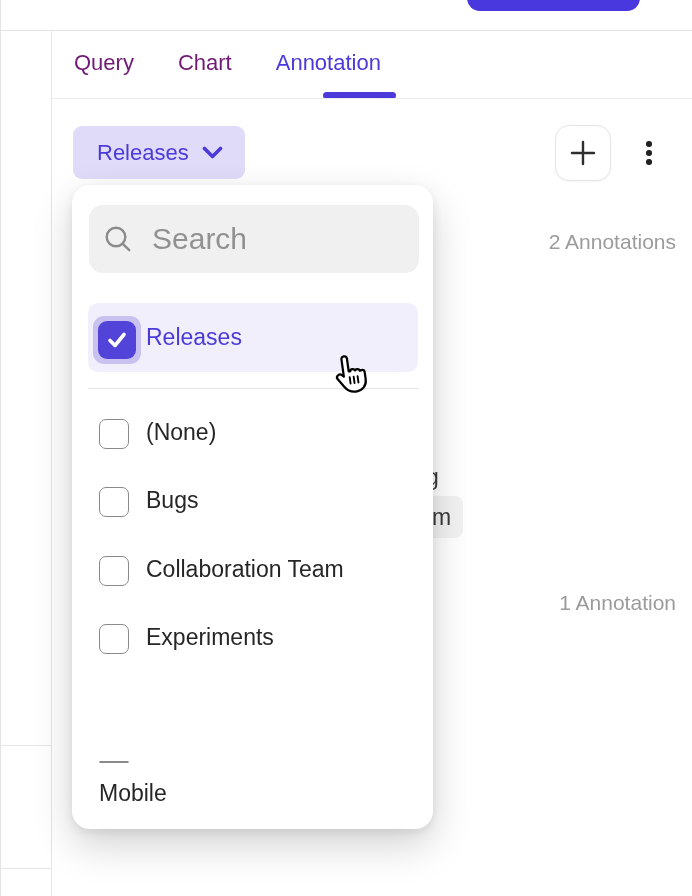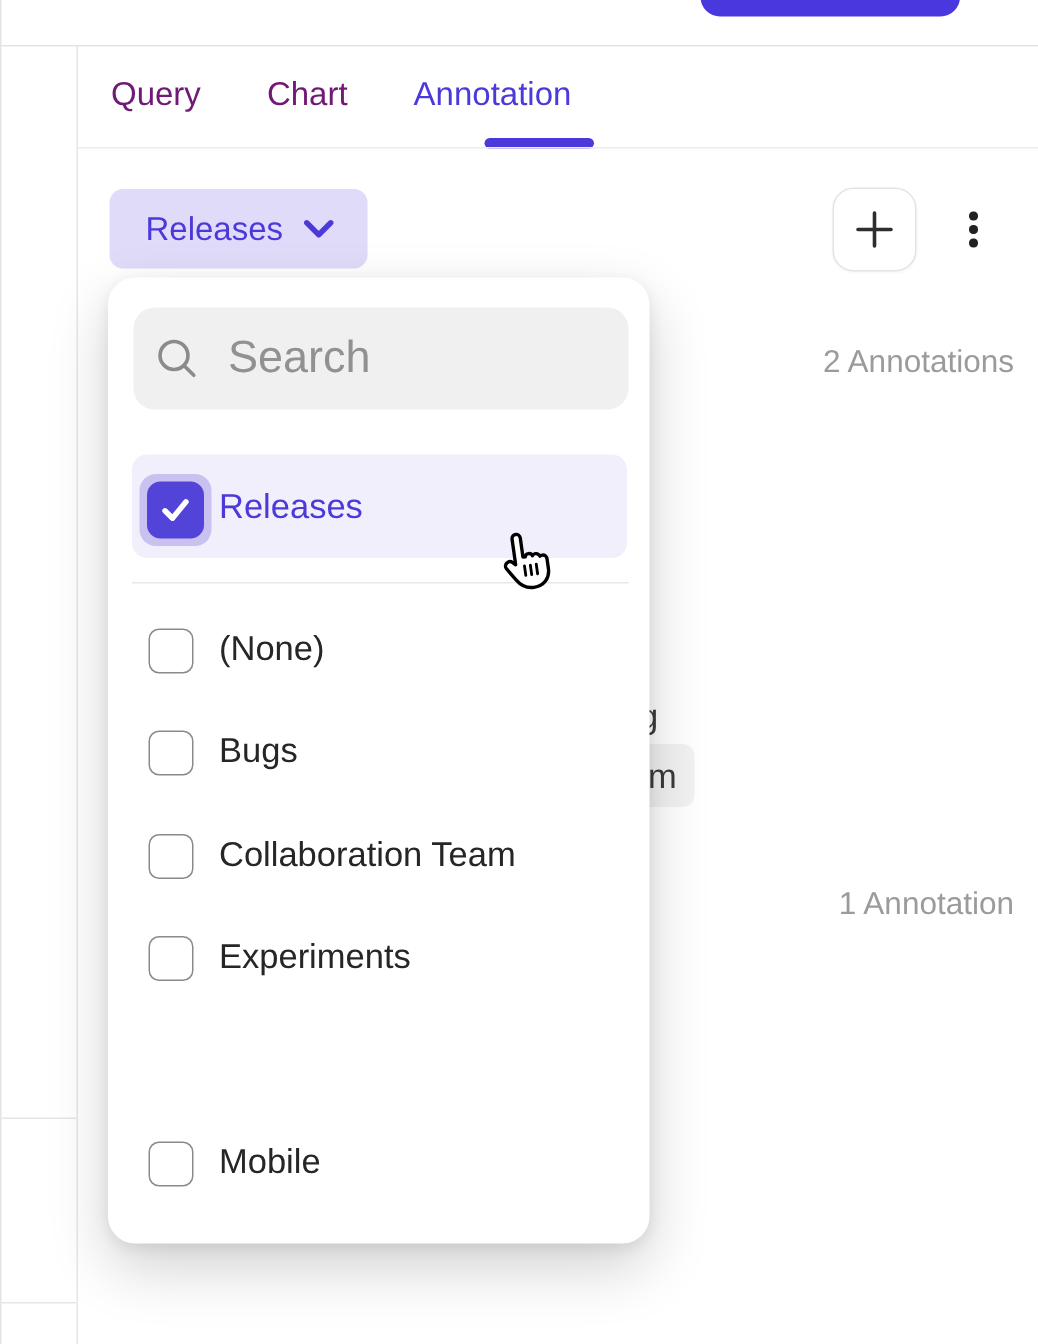--- a/index.html
+++ b/index.html
@@ -54,21 +54,21 @@
   .ring{position:absolute;left:5px;top:13px;width:48px;height:48px;border-radius:11px;background:#c9c2f1;}
   .cb-on{position:absolute;left:5px;top:5px;width:38px;height:38px;border-radius:9px;background:#5244d9;
     display:flex;align-items:center;justify-content:center;}
   .sel-lbl{position:absolute;left:58px;top:0;height:69px;display:flex;align-items:center;
     font-size:23px;font-weight:500;color:#4b3ad9;}
   .panel-divider{position:absolute;left:16px;top:203px;width:331px;height:1px;background:#e7e7e7;}
   .opt{position:absolute;left:27px;height:34px;display:flex;align-items:flex-start;gap:17px;cursor:pointer;}
   .opt .box{width:28px;height:28px;border:1.5px solid #8a8a8a;border-radius:7px;background:#fff;box-sizing:content-box;}
   .opt .olbl{font-size:23px;color:#262626;}
   .opt.o0{top:234px;} .opt.o1{top:302px;} .opt.o2{top:371px;}
-  .opt.o3{top:439px;} .opt.o4{top:508px;} .opt.o5{top:576px;}
+  .opt.o3{top:439px;} .opt.o4{top:508px;} .opt.o5{top:576px;flex-direction:column;}
 
   
   .cursor{position:absolute;left:331px;top:352px;z-index:9;transform:rotate(-8deg);}
 </style>
 </head>
 <body>
 
 <div class="screen">
 
   <div class="primary-pill"></div>

